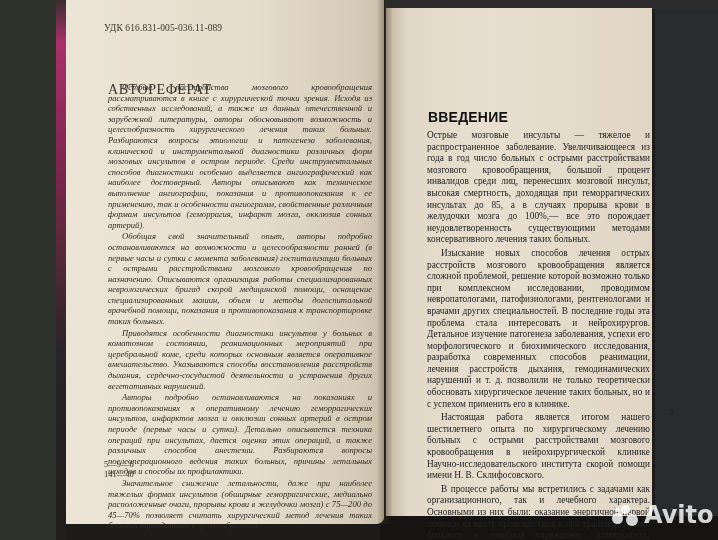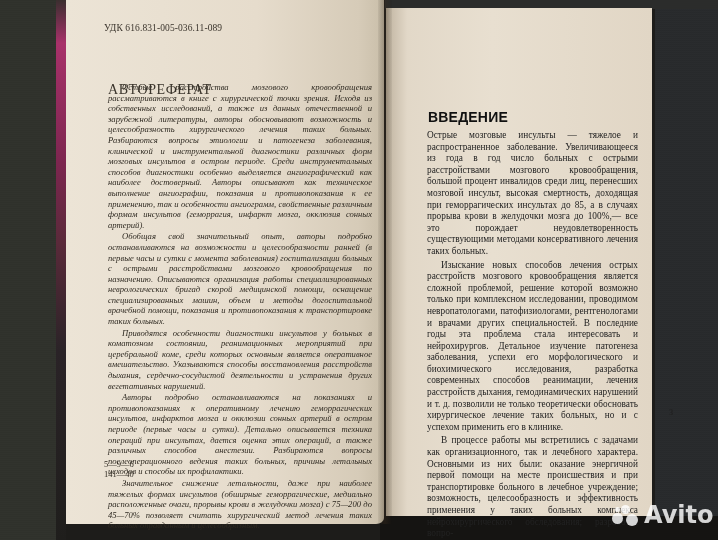--- a/index.html
+++ b/index.html
@@ -61,21 +61,21 @@
   .intro-title {
     position:absolute; left:428px; top:109px;
     font-family:Liberation Sans, sans-serif; font-weight:bold;
     font-size:14px; color:#111; letter-spacing:0.2px;
   }
   .intro-body {
     position:absolute; left:427px; top:130px; width:223px;
     font-size:9.3px; line-height:11.6px; color:#222; text-align:justify;
     hyphens:manual;
   }
-  .intro-body p { margin:0 12px 2px 0; }
+  .intro-body p { margin:0 0 2px 0; }
   .intro-body p.indent { text-indent:14px; }
   .page-num {
     position:absolute; left:669px; top:407px;
     font-size:8.5px; font-weight:bold; color:#222;
   }
   .watermark {
     position:absolute; left:612px; top:501px;
     font-family:"DejaVu Sans", sans-serif; font-size:24px; font-weight:bold;
     color:rgba(255,255,255,0.82); display:flex; align-items:center; gap:4px;
   }
@@ -106,20 +106,21 @@
 </div>
 <div class="imprint">
   <div>5—9—6</div>
   <div>141—40</div>
 </div>
 
 <div class="intro-title">ВВЕДЕНИЕ</div>
 <div class="intro-body">
   <p>Острые мозговые инсульты — тяжелое и распространенное заболевание. Увеличивающееся из года в год число больных с острыми расстройствами мозгового кровообращения, большой процент инвалидов среди лиц, перенесших мозговой инсульт, высокая смертность, доходящая при геморрагических инсультах до 85, а в случаях прорыва крови в желудочки мозга до 100%,— все это порождает неудовлетворенность существующими методами консервативного лечения таких больных.</p>
   <p class="indent">Изыскание новых способов лечения острых расстройств мозгового кровообращения является сложной проблемой, решение которой возможно только при комплексном исследовании, проводимом невропатологами, патофизиологами, рентгенологами и врачами других специальностей. В последние годы эта проблема стала интересовать и нейрохирургов. Детальное изучение патогенеза заболевания, успехи его морфологического и биохимического исследования, разработка современных способов реанимации, лечения расстройств дыхания, гемодинамических нарушений и т. д. позволили не только теоретически обосновать хирургическое лечение таких больных, но и с успехом применить его в клинике.</p>
+  <p class="indent">Настоящая работа является итогом нашего шестилетнего опыта по хирургическому лечению больных с острыми расстройствами мозгового кровообращения в нейрохирургической клинике Научно-исследовательского института скорой помощи имени Н. В. Склифосовского.</p>
   <p class="indent">В процессе работы мы встретились с задачами как организационного, так и лечебного характера. Основными из них были: оказание энергичной первой помощи на месте происшествия и при транспортировке больного в лечебное учреждение; возможность, целесообразность и эффективность применения у таких больных комплекса нейрохирургического обследования; разработка вопро-</p>
 </div>
 <div class="page-num">3</div>
 
 <div class="watermark">
   <div class="dots">
     <span style="left:0;top:9px;width:11px;height:11px;"></span>
     <span style="left:9px;top:1px;width:9px;height:9px;"></span>
     <span style="left:14px;top:10px;width:12px;height:12px;"></span>
     <span style="left:3px;top:3px;width:5px;height:5px;"></span>

